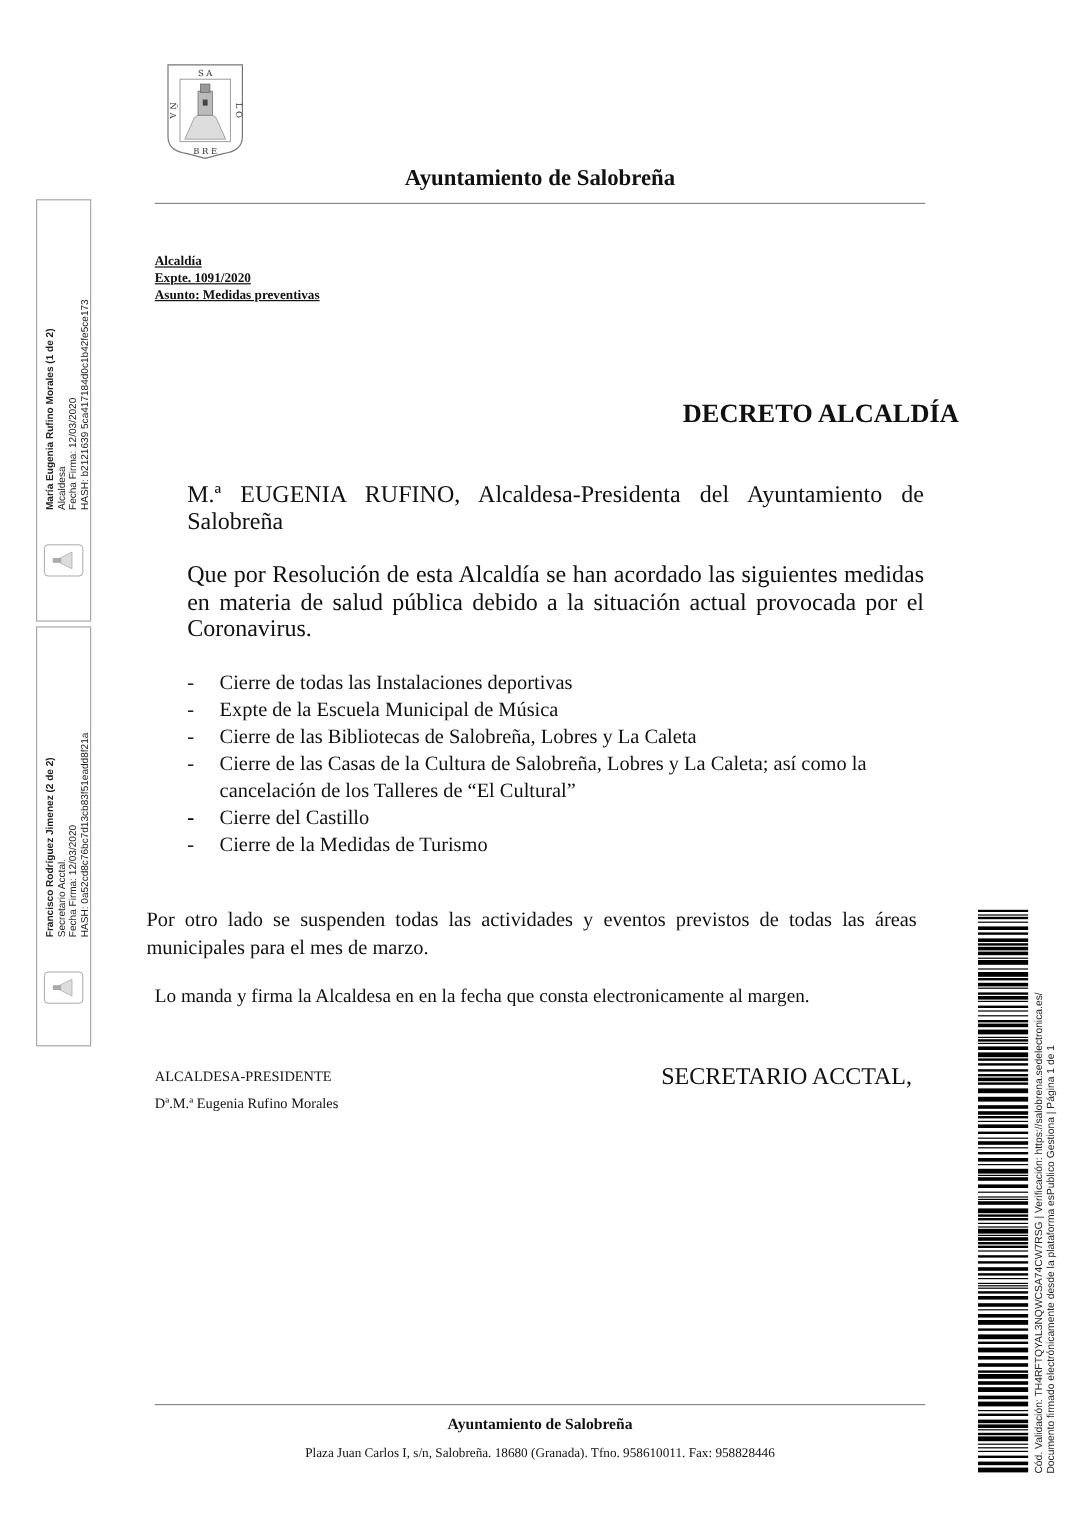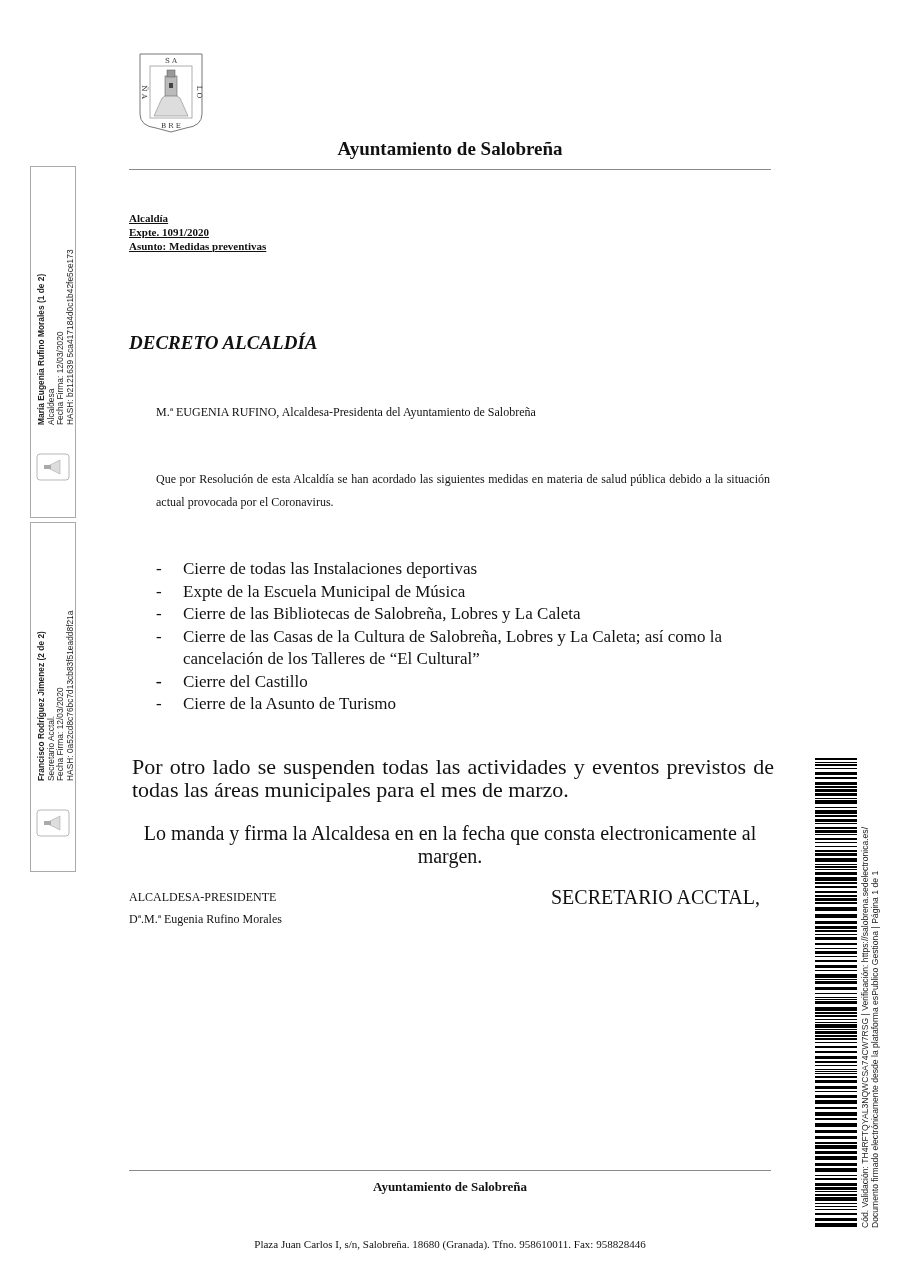--- a/index.html
+++ b/index.html
@@ -7,31 +7,31 @@
     width: 900px; height: 1273px; position: relative; overflow: hidden;
     background: #ffffff; color: #111;
     font-family: "Liberation Serif", "DejaVu Serif", serif;
   }
   .abs { position: absolute; }
   .logo { left: 138px; top: 52px; width: 66px; height: 82px; }
   .header-title { left: 130px; width: 640px; top: 138px; text-align: center;
     font-weight: bold; font-size: 19px; padding-left: 0; }
   .hr { left: 129px; width: 642px; height: 0; border-top: 1.5px solid #8a8a8a; }
   .meta { left: 129px; top: 211px; font-weight: bold; font-size: 11px; line-height: 14px; text-decoration: underline; }
-  .doc-title { left: 129px; width: 670px; top: 332px; text-align: left; font-weight: bold; font-size: 19px; font-style: italic; }
-  .para { left: 156px; width: 614px; font-size: 12px; line-height: 22.5px; text-align: justify; }
+  .doc-title { left: 129px; width: 670px; top: 332px; text-align: right; font-weight: bold; font-size: 22px; }
+  .para { left: 156px; width: 614px; font-size: 20px; line-height: 22.5px; text-align: justify; }
   .list { left: 156px; width: 614px; top: 558px; margin: 0; padding: 0; list-style: none; font-size: 17px; line-height: 22.5px; }
   .list li { position: relative; padding-left: 27px; }
   .list li .dash { position: absolute; left: 0; top: 0; }
-  .para2 { left: 132px; width: 642px; top: 756px; font-size: 22px; line-height: 22.5px; text-align: justify; }
-  .closing { left: 129px; width: 642px; top: 822px; text-align: center; font-size: 20px; }
+  .para2 { left: 122px; width: 642px; top: 756px; font-size: 17px; line-height: 22.5px; text-align: justify; }
+  .closing { left: 129px; width: 642px; top: 822px; text-align: left; font-size: 16px; }
   .sig-left { left: 129px; top: 886px; font-size: 12px; line-height: 22px; }
   .sig-right { left: 480px; width: 280px; top: 886px; font-size: 20px; line-height: 22px; text-align: right; }
   .footer-title { left: 129px; width: 642px; top: 1179px; text-align: center; font-weight: bold; font-size: 13px; }
-  .footer-address { left: 129px; width: 642px; top: 1205px; text-align: center; font-size: 11px; margin-top: 33px; }
+  .footer-address { left: 129px; width: 642px; top: 1205px; text-align: center; font-size: 11px; }
 
   .sigbox { left: 30px; width: 44px; border: 1px solid #a9a9a9; background: #fff; }
   .sigbox .vtext {
     position: absolute; left: 0; bottom: 0;
     transform-origin: 0 0; transform: rotate(-90deg);
     font-family: "Liberation Sans", "DejaVu Sans", sans-serif;
     font-size: 8.4px; line-height: 9.6px; white-space: nowrap; color: #222;
   }
   .sigbox .vtext .nm { font-weight: bold; }
   .mini-logo { position: absolute; left: 5px; width: 34px; height: 28px; }
@@ -76,21 +76,21 @@
 <div class="abs para" style="top:401px;">M.ª EUGENIA RUFINO, Alcaldesa-Presidenta del Ayuntamiento de Salobreña</div>
 <div class="abs para" style="top:468px;">Que por Resolución de esta Alcaldía se han acordado las siguientes medidas en materia de salud pública debido a la situación actual provocada por el Coronavirus.</div>
 
 <ul class="abs list">
   <li><span class="dash">-</span><span>Cierre de todas las Instalaciones deportivas</span></li>
   <li><span class="dash">-</span><span>Expte de la Escuela Municipal  de Música</span></li>
   <li><span class="dash">-</span><span>Cierre de las Bibliotecas de Salobreña, Lobres y La Caleta</span></li>
   <li><span class="dash">-</span><span>Cierre de las Casas de la Cultura de Salobreña, Lobres y La Caleta; así como la cancelación de los Talleres de “El Cultural”</span></li>
   <li><span class="dash">-</span></li>
   <li><span class="dash">-</span><span>Cierre del Castillo</span></li>
-  <li><span class="dash">-</span><span>Cierre de la Asunto de Turismo</span></li>
+  <li><span class="dash">-</span><span>Cierre de la Medidas de Turismo</span></li>
 </ul>
 
 <div class="abs para2">Por otro lado se suspenden todas las actividades y eventos previstos de todas las áreas municipales para el mes de marzo.</div>
 <div class="abs closing">Lo manda y firma la Alcaldesa en  en la fecha que consta electronicamente al margen.</div>
 
 <div class="abs sig-left">
   <div>ALCALDESA-PRESIDENTE</div>
   <div>Dª.M.ª Eugenia Rufino Morales</div>
 </div>
 <div class="abs sig-right">

